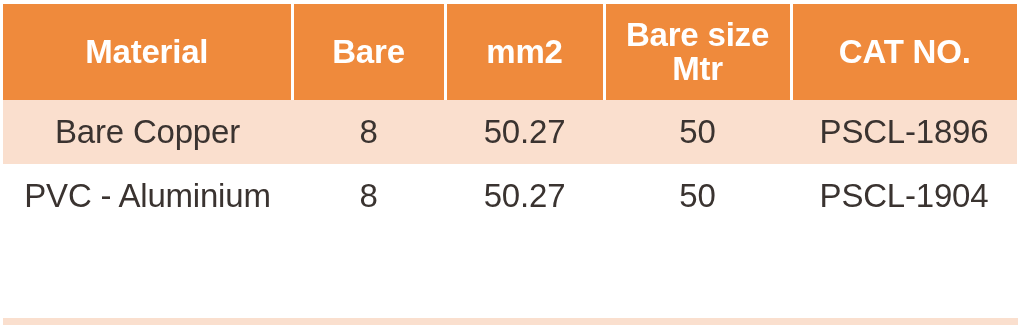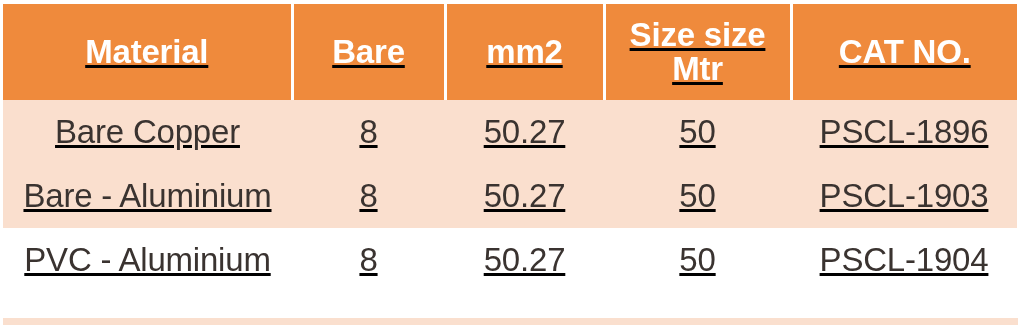--- a/index.html
+++ b/index.html
@@ -22,21 +22,20 @@
     box-sizing: border-box;
   }
 
   table.spec-table {
     border-collapse: collapse;
     border-spacing: 0;
     table-layout: fixed;
     width: 1014px;
     margin-left: 3px;
     margin-top: 4px;
-    text-decoration: underline;
   }
 
   
   col.c-material   { width: 289px; }
   col.c-size       { width: 153px; }
   col.c-mm2        { width: 159px; }
   col.c-coil       { width: 187px; }
   col.c-cat        { width: 226px; }
 
   
@@ -108,40 +107,33 @@
       <col class="c-mm2">
       <col class="c-coil">
       <col class="c-cat">
     </colgroup>
 
     <thead>
       <tr class="header-row">
         <th>Material</th>
         <th>Bare</th>
         <th>mm2</th>
-        <th>Size size
+        <th>Bare size
 Mtr</th>
         <th>CAT NO.</th>
       </tr>
     </thead>
 
     <tbody>
       <tr class="data-row alt">
         <td class="cell-material">Bare Copper</td>
         <td>8</td>
         <td>50.27</td>
         <td>50</td>
         <td>PSCL-1896</td>
-      </tr>
-      <tr class="data-row alt">
-        <td class="cell-material">Bare - Aluminium</td>
-        <td>8</td>
-        <td>50.27</td>
-        <td>50</td>
-        <td>PSCL-1903</td>
       </tr>
       <tr class="data-row plain">
         <td class="cell-material">PVC - Aluminium</td>
         <td>8</td>
         <td>50.27</td>
         <td>50</td>
         <td>PSCL-1904</td>
       </tr>
     </tbody>
   </table>

